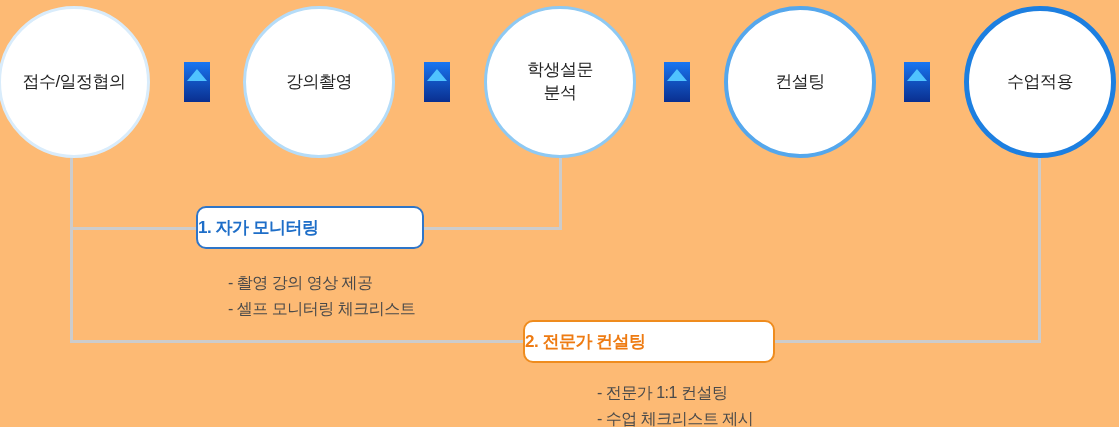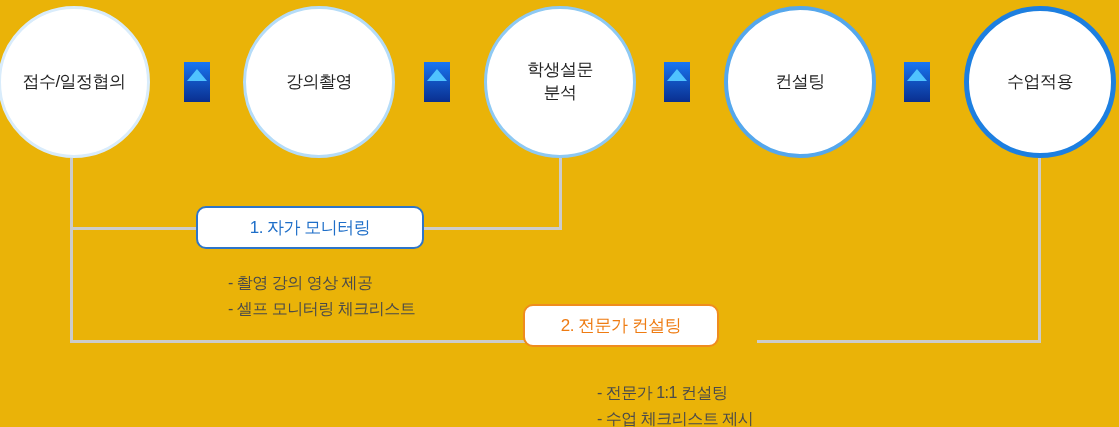--- a/index.html
+++ b/index.html
@@ -4,21 +4,21 @@
 <style>
   * { margin: 0; padding: 0; box-sizing: border-box; }
   body {
     background: #ffffff;
     font-family: "Liberation Sans", "DejaVu Sans", sans-serif;
   }
   .stage {
     position: relative;
     width: 1119px;
     height: 427px;
-    background: #eab308;
+    background: #fdba74;
     overflow: hidden;
   }
 
   
   .circle {
     position: absolute;
     top: 6px;
     width: 152px;
     height: 152px;
     border-radius: 50%;
@@ -77,35 +77,35 @@
   .h-box2-left  { left: 70px;   top: 340px; width: 455px; height: 3px; }
   .h-box2-right { left: 757px;  top: 340px; width: 284px; height: 3px; }
 
   
   .callout {
     position: absolute;
     background: #ffffff;
     border-radius: 10px;
     display: flex;
     align-items: center;
-    justify-content: center;
+    justify-content: flex-start;
     font-size: 17px;
-    font-weight: normal;
+    font-weight: bold;
     letter-spacing: -0.5px;
     z-index: 4;
   }
   .box1 {
     left: 196px; top: 206px;
     width: 228px; height: 43px;
     border: 2px solid #2e75c8;
     color: #1e6ec8;
   }
   .box2 {
-    left: 523px; top: 304px;
-    width: 196px; height: 43px;
+    left: 523px; top: 320px;
+    width: 252px; height: 43px;
     border: 2px solid #ef8c1e;
     color: #ee7b12;
   }
 
   
   .notes {
     position: absolute;
     font-size: 16px;
     color: #4a4a4a;
     line-height: 1.6;

